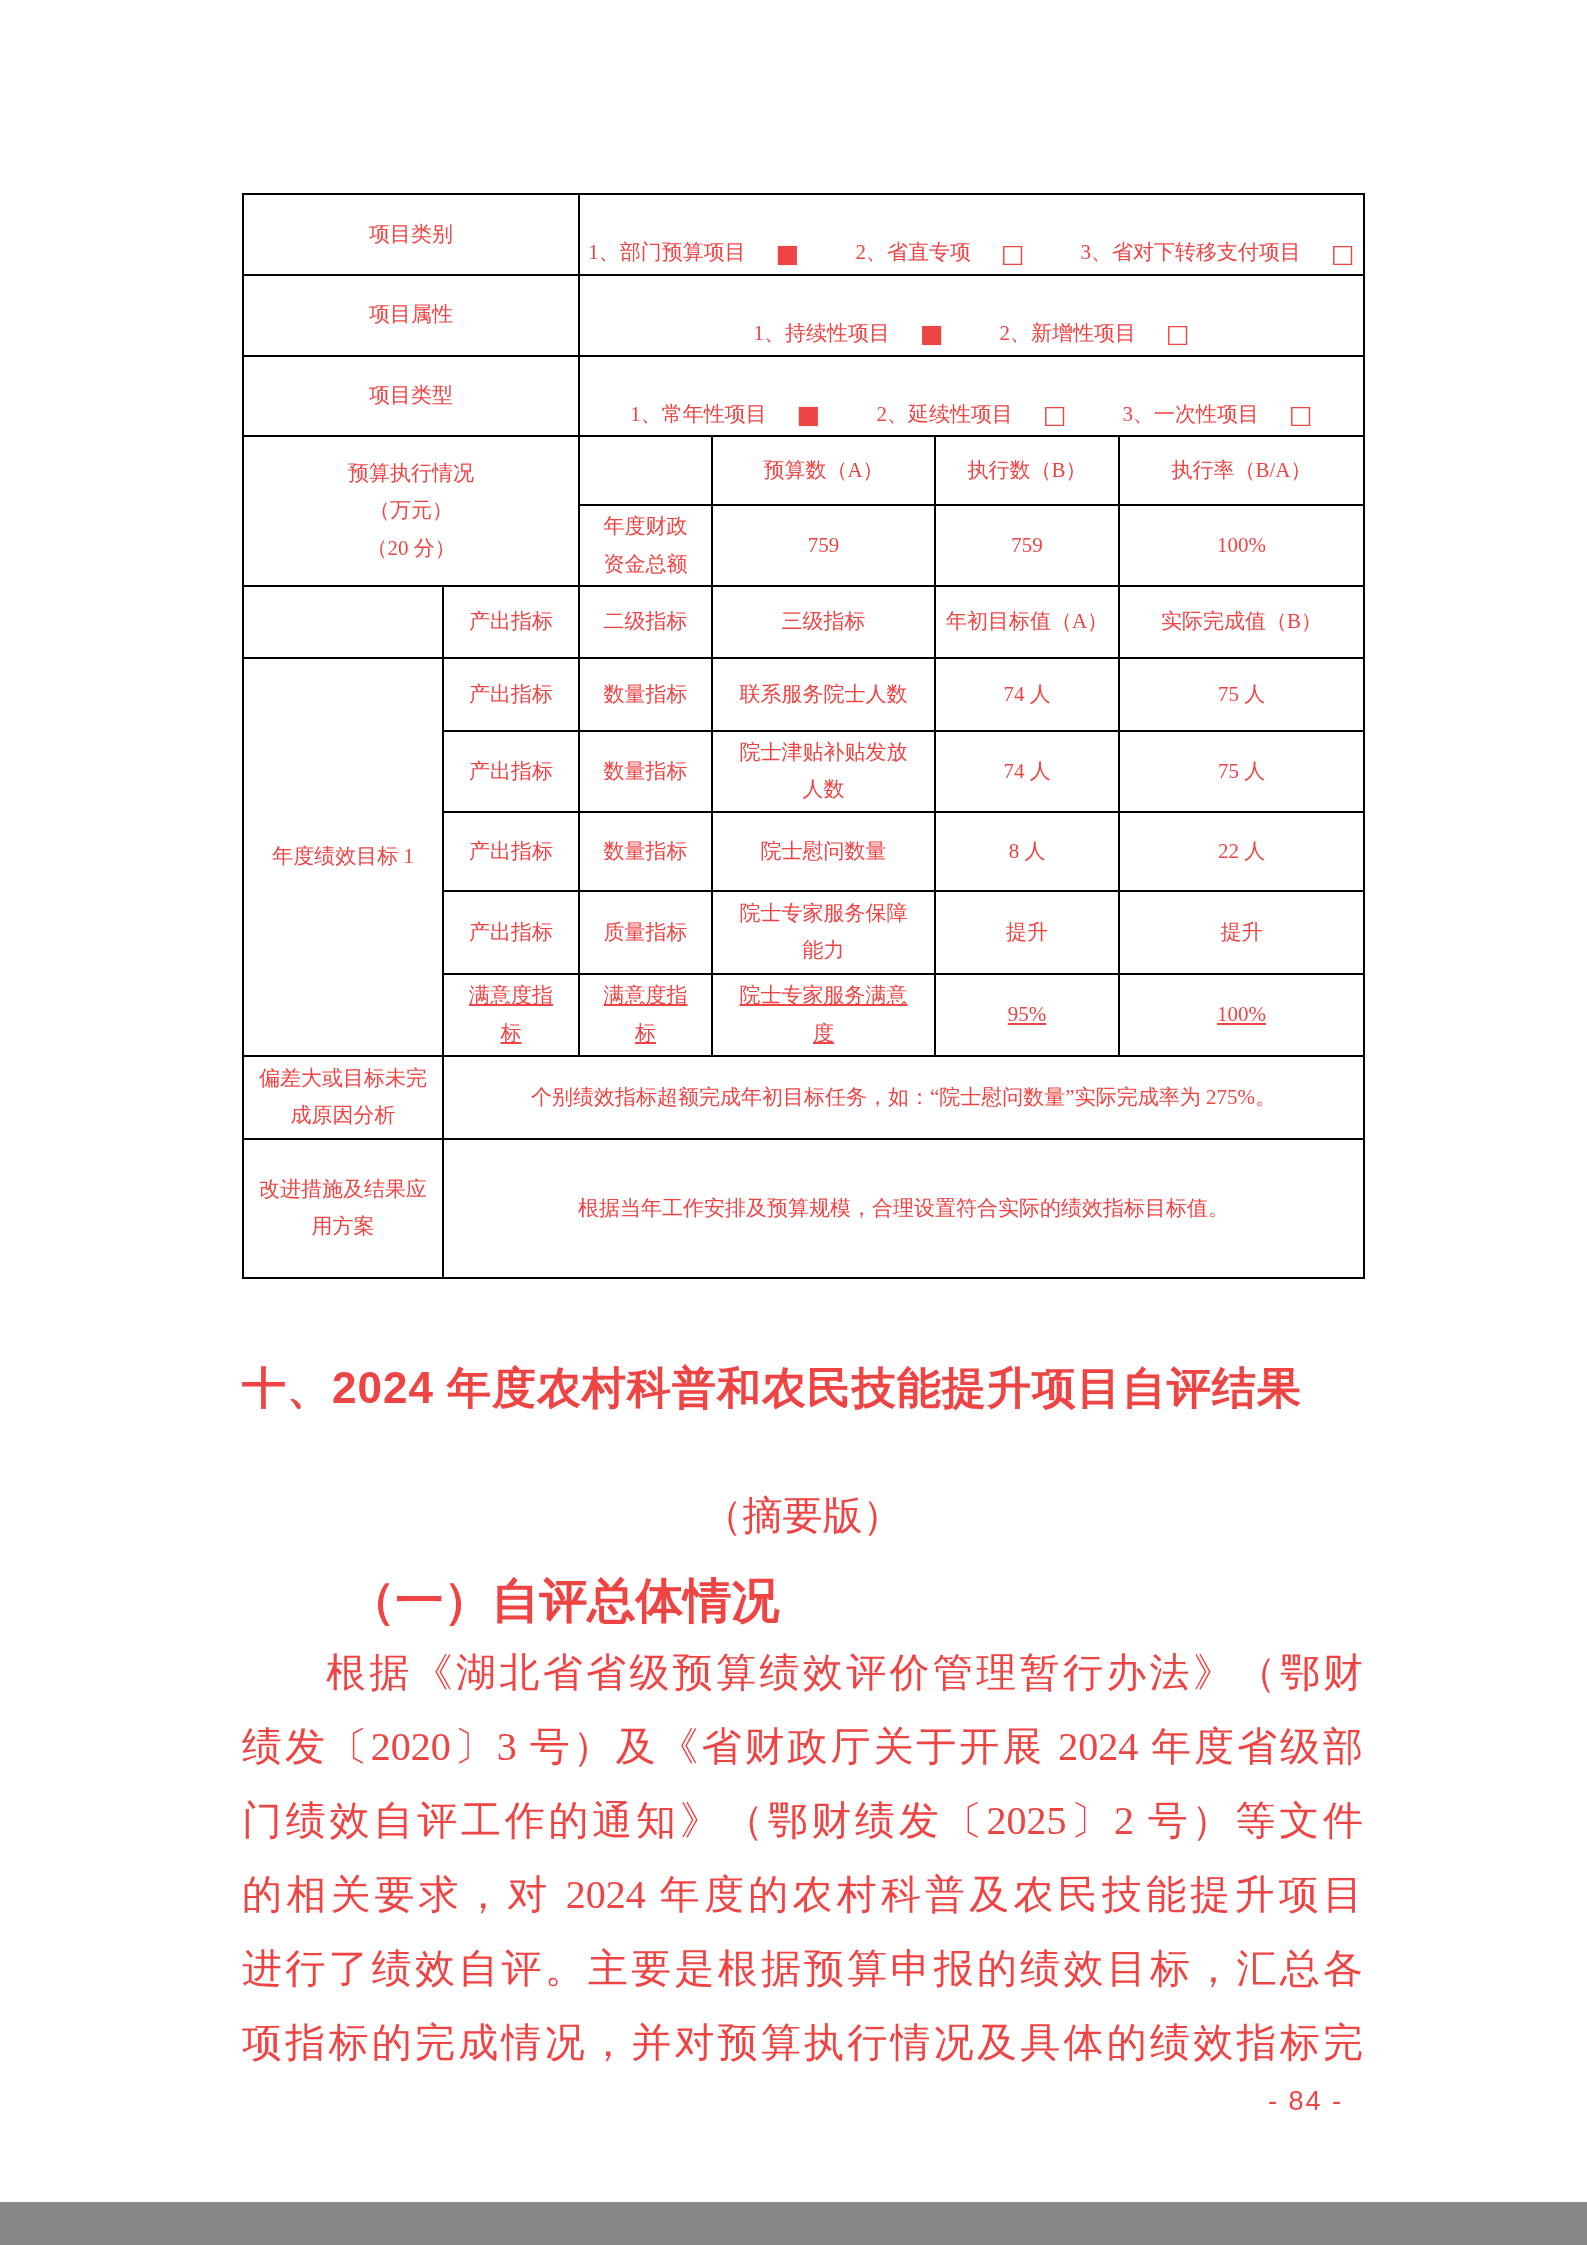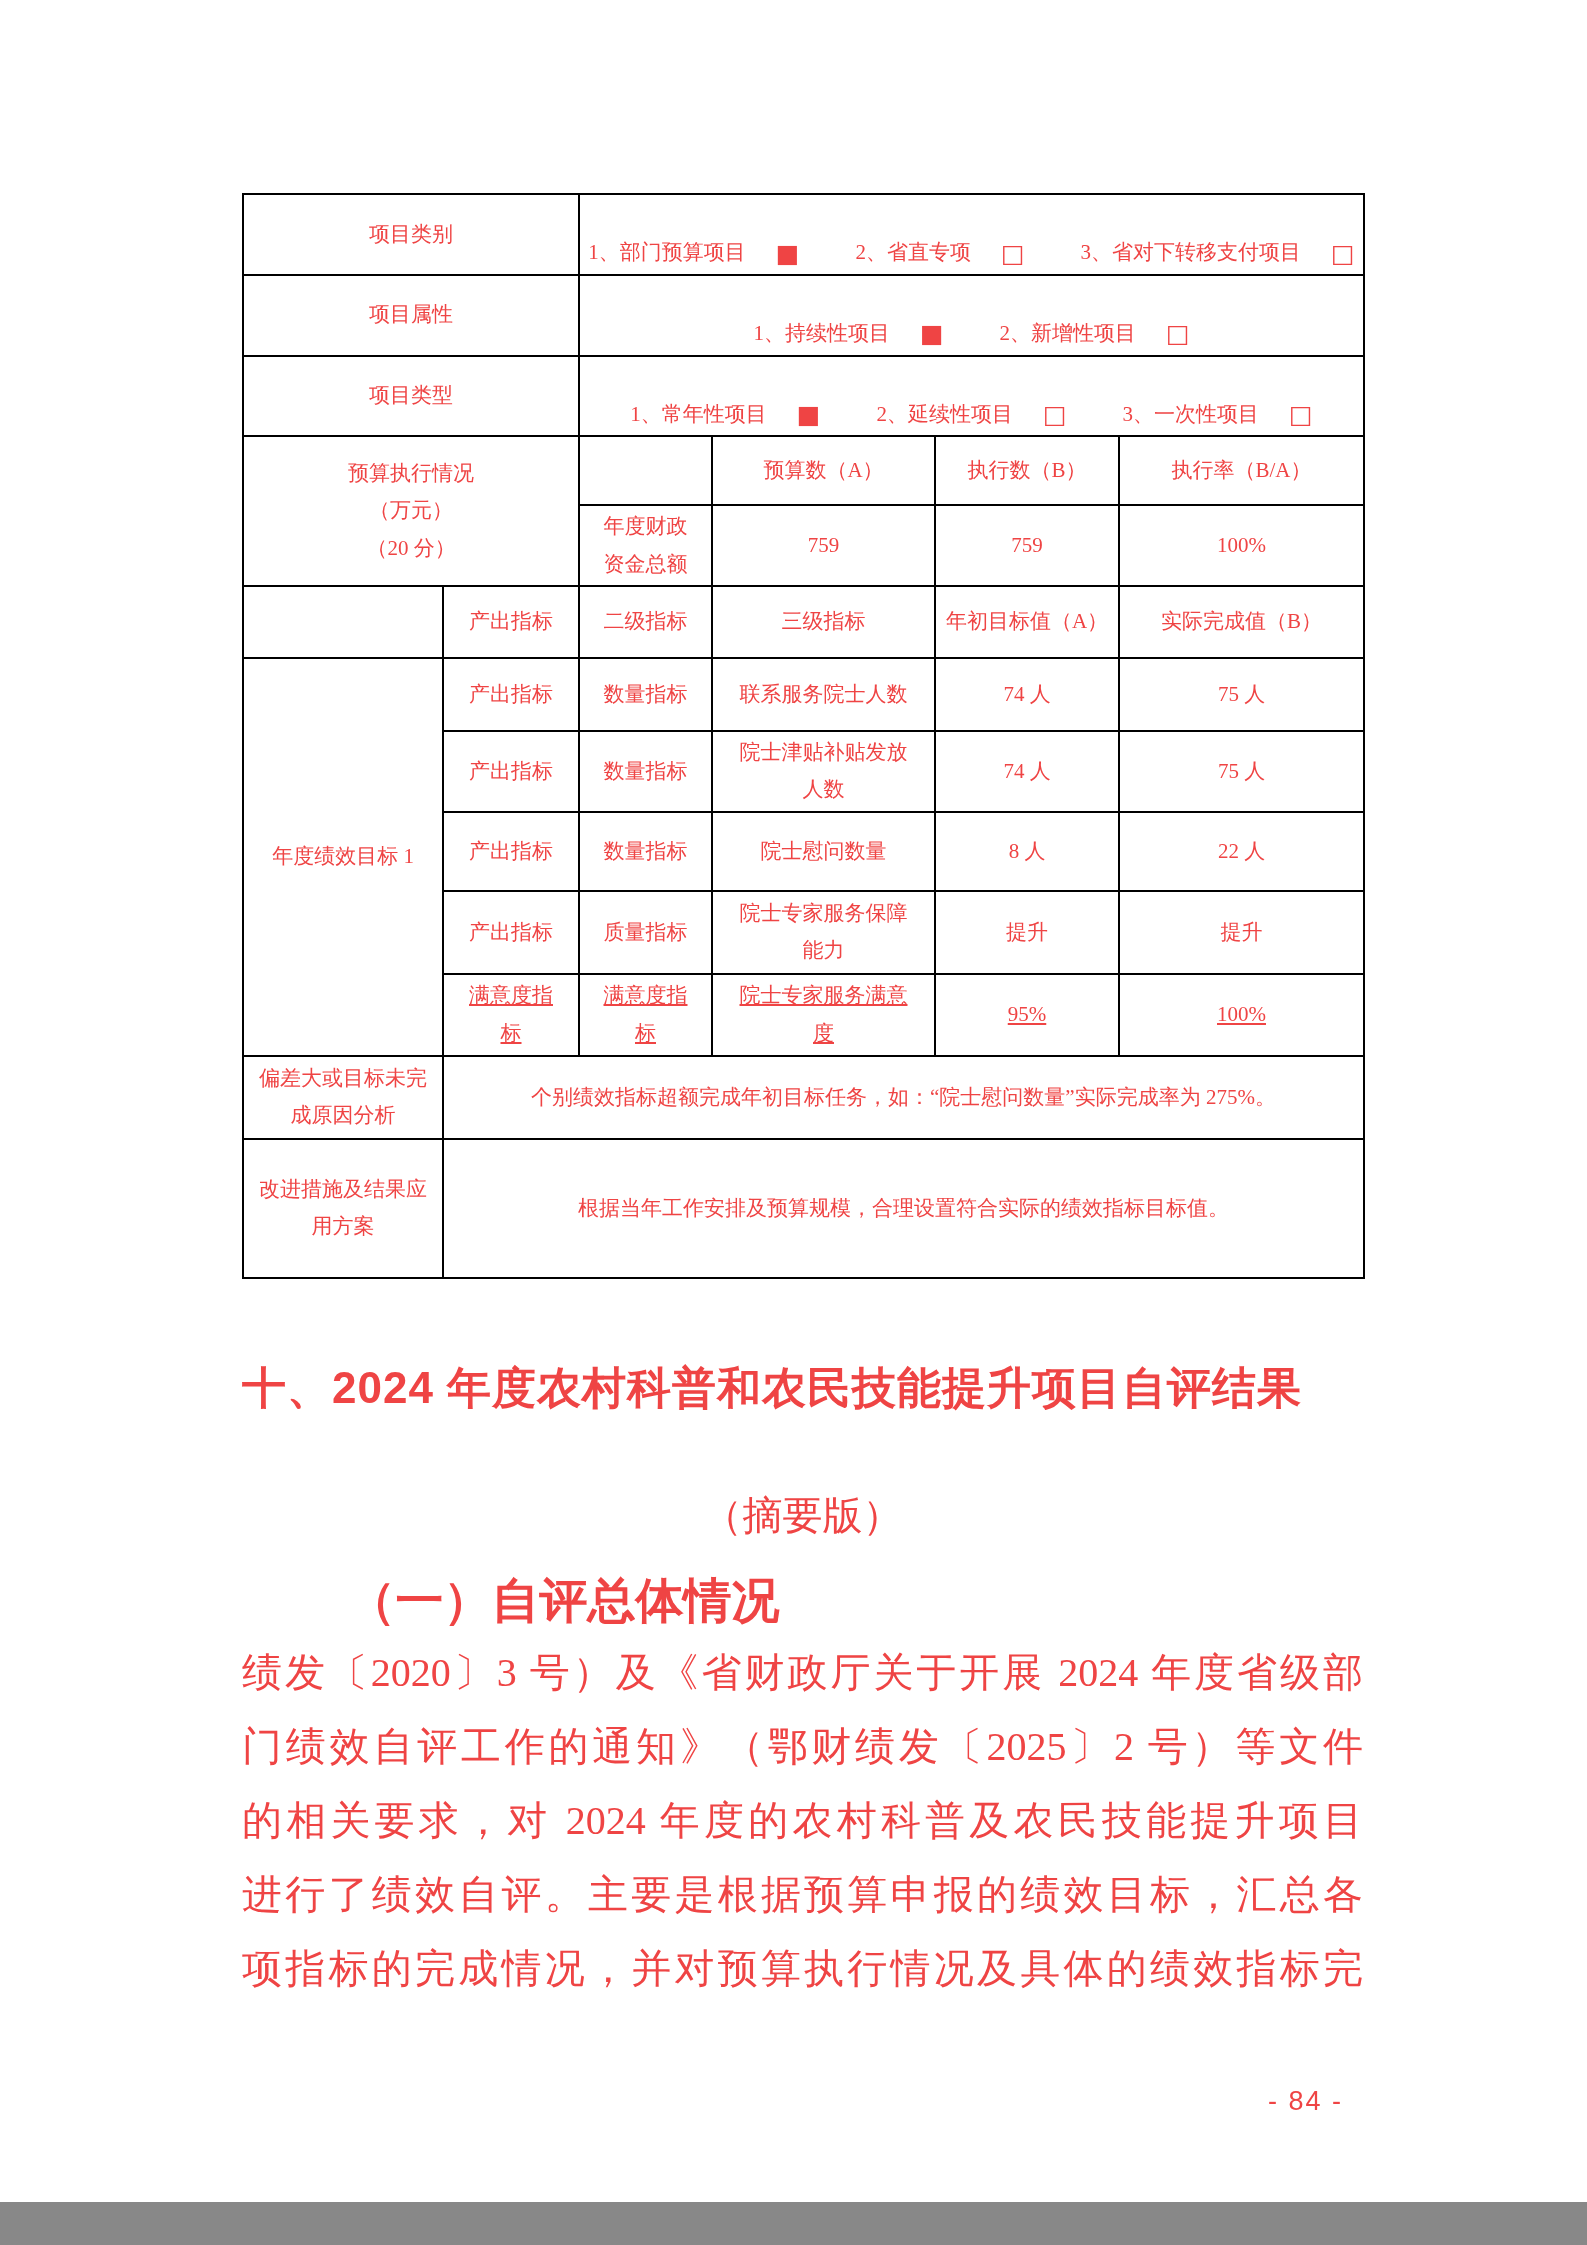--- a/index.html
+++ b/index.html
@@ -231,20 +231,21 @@
         <td colspan="5" class="freeform">根据当年工作安排及预算规模，合理设置符合实际的绩效指标目标值。</td>
       </tr>
     </tbody>
       </table>
 
     <div class="sec-title">十、2024 年度农村科普和农民技能提升项目自评结果</div>
     <div class="sec-subtitle">（摘要版）</div>
     <div class="sec-heading">（一）自评总体情况</div>
 
     <div class="para">
+      <div class="para-line first">根据《湖北省省级预算绩效评价管理暂行办法》（鄂财</div>
       <div class="para-line">绩发〔2020〕3 号）及《省财政厅关于开展 2024 年度省级部</div>
       <div class="para-line">门绩效自评工作的通知》（鄂财绩发〔2025〕2 号）等文件</div>
       <div class="para-line">的相关要求，对 2024 年度的农村科普及农民技能提升项目</div>
       <div class="para-line">进行了绩效自评。主要是根据预算申报的绩效目标，汇总各</div>
       <div class="para-line">项指标的完成情况，并对预算执行情况及具体的绩效指标完</div>
     </div>
   </div>
 
   <div class="footer-page">- 84 -</div>
 </div>

